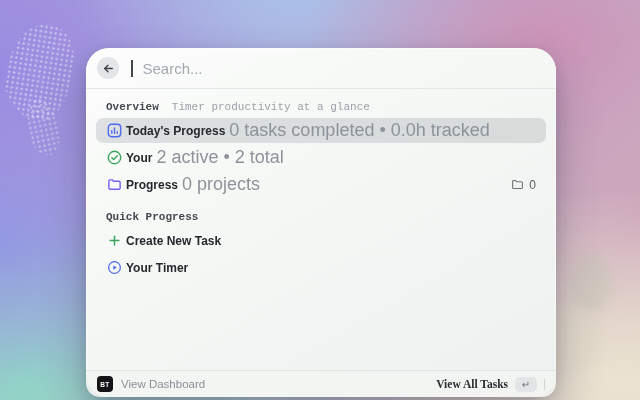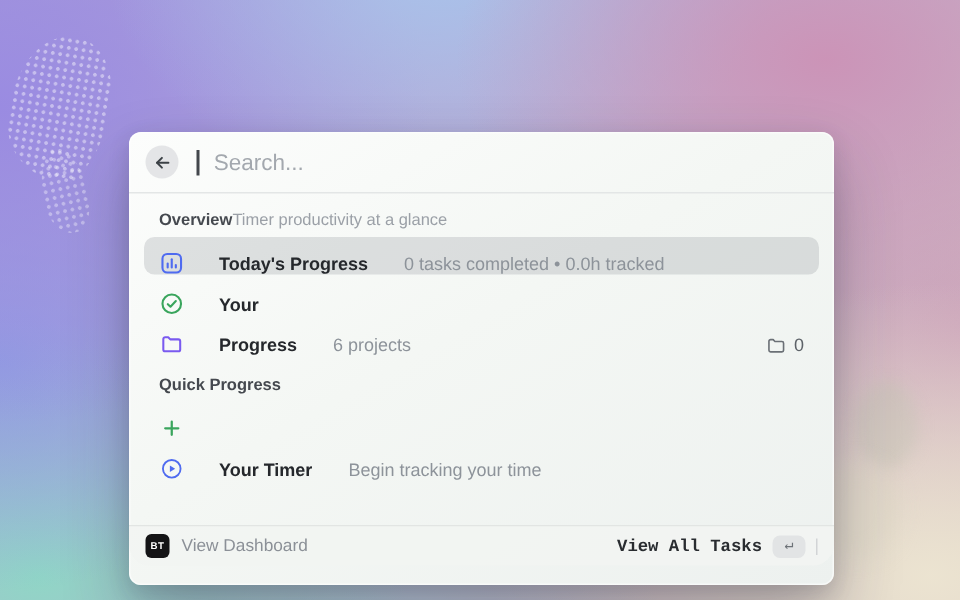--- a/index.html
+++ b/index.html
@@ -41,73 +41,72 @@
     background:rgba(196,195,180,.45); border-radius:55% 45% 50% 50%/50% 55% 45% 50%;
     filter:blur(5px);
   }
   .blob-br2 {
     position:absolute; right:40px; bottom:28px; width:56px; height:64px;
     background:rgba(222,216,198,.5); border-radius:45% 55% 50% 50%/55% 45% 55% 45%;
     filter:blur(7px);
   }
   
   .window {
-    position:absolute; left:86px; top:48px; width:470px; height:302px;
-    border-radius:8px;
+    position:absolute; left:86px; top:48px; width:470px; height:349px;
+    border-radius:23px;
     background:linear-gradient(150deg,#fcfdfc 0%,#f4f7f4 45%,#edf1ef 100%);
     box-shadow:0 22px 44px rgba(35,35,60,.30), 0 5px 14px rgba(35,35,60,.16),
                inset 0 0 0 1px rgba(255,255,255,.55);
-    margin-top:40px;
   }
   .searchbar {
     height:40px; display:flex; align-items:center; gap:8px; padding:0 11px;
     border-bottom:1px solid #e3e6e6;
   }
   .back-btn {
     width:22px; height:22px; border-radius:50%; background:#e4e5e7; border:none;
     display:flex; align-items:center; justify-content:center; cursor:pointer; padding:0;
     flex:0 0 auto;
   }
   .caret { width:1.5px; height:17px; background:#43474c; margin-left:4px; flex:0 0 auto; }
   .search-input {
     border:none; background:transparent; outline:none; flex:1;
     font-size:15px; color:#3a3e43; padding:0 0 0 2px;
     font-family:"Liberation Sans","DejaVu Sans",sans-serif;
   }
   .search-input::placeholder { color:#a3a8ae; opacity:1; }
   .content { padding:5px 10px 0; }
-  .section-header { display:flex; align-items:flex-start; padding:7px 10px 5px; }
+  .section-header { display:flex; align-items:flex-start; gap:13px; padding:7px 10px 5px;font-family:Liberation Mono, monospace; }
   .section-header.second { padding-top:12px; }
   .sec-title { font-size:11px; font-weight:600; color:#45494f; }
   .sec-sub { font-size:11px; color:#9ba0a7; }
   .row {
-    display:flex; align-items:flex-end; gap:24px; height:25px; padding:0 10px;
+    display:flex; align-items:center; gap:4px; height:25px; padding:0 10px;
     border-radius:7px; margin-bottom:2px; cursor:default;
   }
   .row.selected { background:rgba(124,129,136,.22); }
   .icon-box { width:16px; display:flex; align-items:center; justify-content:center; flex:0 0 auto; }
   .row-title { font-size:12px; font-weight:600; color:#25282c; white-space:nowrap; }
-  .row-sub { font-size:12px; color:#8d939a; white-space:nowrap; }
+  .row-sub { font-size:18px; color:#8d939a; white-space:nowrap; }
   .trailing { margin-left:auto; display:flex; align-items:center; gap:5px; font-size:12px; color:#5d6268; }
   
   .footer {
-    position:absolute; left:0; right:0; bottom:13px; height:26px;
+    position:absolute; left:0; right:0; bottom:0; height:26px;
     border-top:1px solid #e2e5e3; border-radius:0 0 14px 14px;
     background:rgba(242,244,242,.92);
     display:flex; align-items:center; gap:8px; padding:0 11px;
   }
   .logo {
     width:16px; height:16px; background:#141416; color:#ffffff; border-radius:4px;
     font-size:6.5px; font-weight:700; letter-spacing:.3px;
     display:flex; align-items:center; justify-content:center; flex:0 0 auto;
   }
   .footer-label { color:#8b9097; font-size:11.5px; }
   .footer-right { margin-left:auto; display:flex; align-items:center; gap:7px; }
   .footer-btn { display:flex; align-items:center; gap:7px; background:none; border:none; padding:0; cursor:pointer;
-    font-family:Liberation Mono, monospace; }
+    font-family:Liberation Serif, serif; }
   .footer-primary { font-weight:600; color:#292c30; font-size:11.5px; }
   .footer-secondary { color:#8b9097; font-size:11.5px; }
   .key {
     background:#e2e4e5; color:#6e7378; border-radius:5px; font-size:10px;
     height:15px; min-width:10px; padding:0 4px;
     display:flex; align-items:center; justify-content:center;
   }
   .key.wide { padding:0 6px; }
   .vdiv { width:1px; height:11px; background:#d2d4d6; }
   svg { display:block; }
@@ -157,30 +156,31 @@
       </div>
 
       <div class="row">
         <span class="icon-box">
           <svg width="15" height="15" viewBox="0 0 16 16" fill="none" stroke="var(--color-green)" stroke-width="1.5" stroke-linecap="round" stroke-linejoin="round">
             <circle cx="8" cy="8" r="6.6"></circle>
             <path d="M5.2 8.3 L7.1 10.1 L10.9 6.1"></path>
           </svg>
         </span>
         <span class="row-title">Your</span>
+        <span class="row-sub">2 active • 2 total</span>
       </div>
 
       <div class="row">
         <span class="icon-box">
           <svg width="15" height="15" viewBox="0 0 24 24" fill="none" stroke="var(--color-purple)" stroke-width="2.2" stroke-linecap="round" stroke-linejoin="round">
             <path d="M3 6.5a2 2 0 0 1 2-2h3.2l2.2 2.3H19a2 2 0 0 1 2 2v8.7a2 2 0 0 1-2 2H5a2 2 0 0 1-2-2z"></path>
           </svg>
         </span>
         <span class="row-title">Progress</span>
-        <span class="row-sub">6 projects</span>
+        <span class="row-sub">0 projects</span>
         <span class="trailing">
           <span>
             <svg width="13" height="13" viewBox="0 0 24 24" fill="none" stroke="#6b7076" stroke-width="2" stroke-linecap="round" stroke-linejoin="round">
               <path d="M3 6.5a2 2 0 0 1 2-2h3.2l2.2 2.3H19a2 2 0 0 1 2 2v8.7a2 2 0 0 1-2 2H5a2 2 0 0 1-2-2z"></path>
             </svg>
           </span>
           <span>0</span>
         </span>
       </div>
 
@@ -188,31 +188,31 @@
         <span class="sec-title">Quick Progress</span>
       </div>
 
       <div class="row">
         <span class="icon-box">
           <svg width="15" height="15" viewBox="0 0 24 24" fill="none" stroke="var(--color-green)" stroke-width="2.4" stroke-linecap="round">
             <path d="M12 5v14"></path>
               <path d="M5 12h14"></path>
           </svg>
         </span>
+        <span class="row-title">Create New Task</span>
       </div>
 
       <div class="row">
         <span class="icon-box">
           <svg width="15" height="15" viewBox="0 0 24 24" fill="none" stroke="var(--color-blue)" stroke-width="2" stroke-linecap="round" stroke-linejoin="round">
             <circle cx="12" cy="12" r="9.4"></circle>
             <path d="M10 8.6 L15.6 12 L10 15.4 Z" fill="var(--color-blue)" stroke="none"></path>
           </svg>
         </span>
         <span class="row-title">Your Timer</span>
-        <span class="row-sub">Begin tracking your time</span>
       </div>
 
     </div>
 
     <div class="footer">
       <span class="logo">BT</span>
       <span class="footer-label">View Dashboard</span>
       <div class="footer-right">
         <button class="footer-btn">
           <span class="footer-primary">View All Tasks</span>

